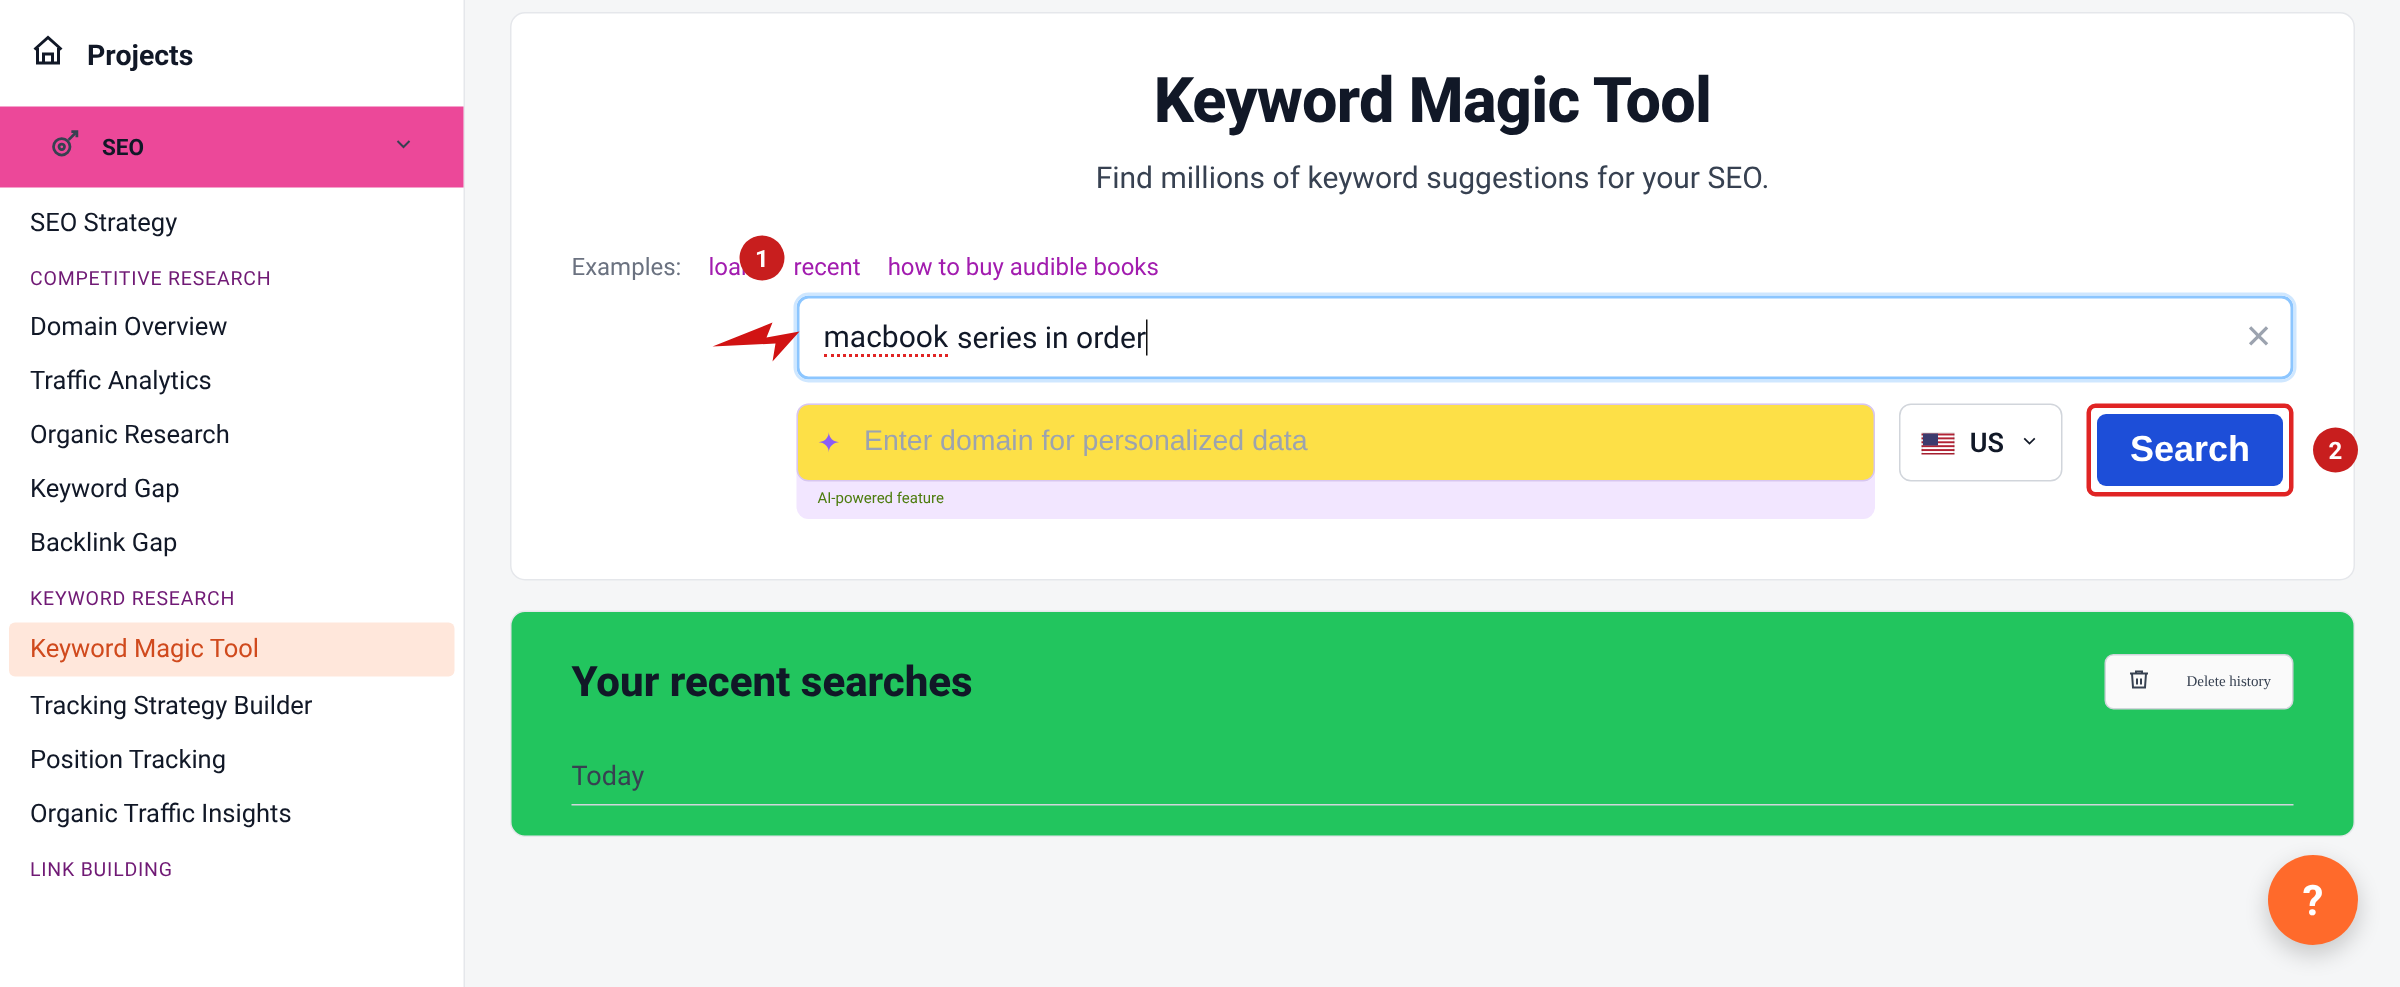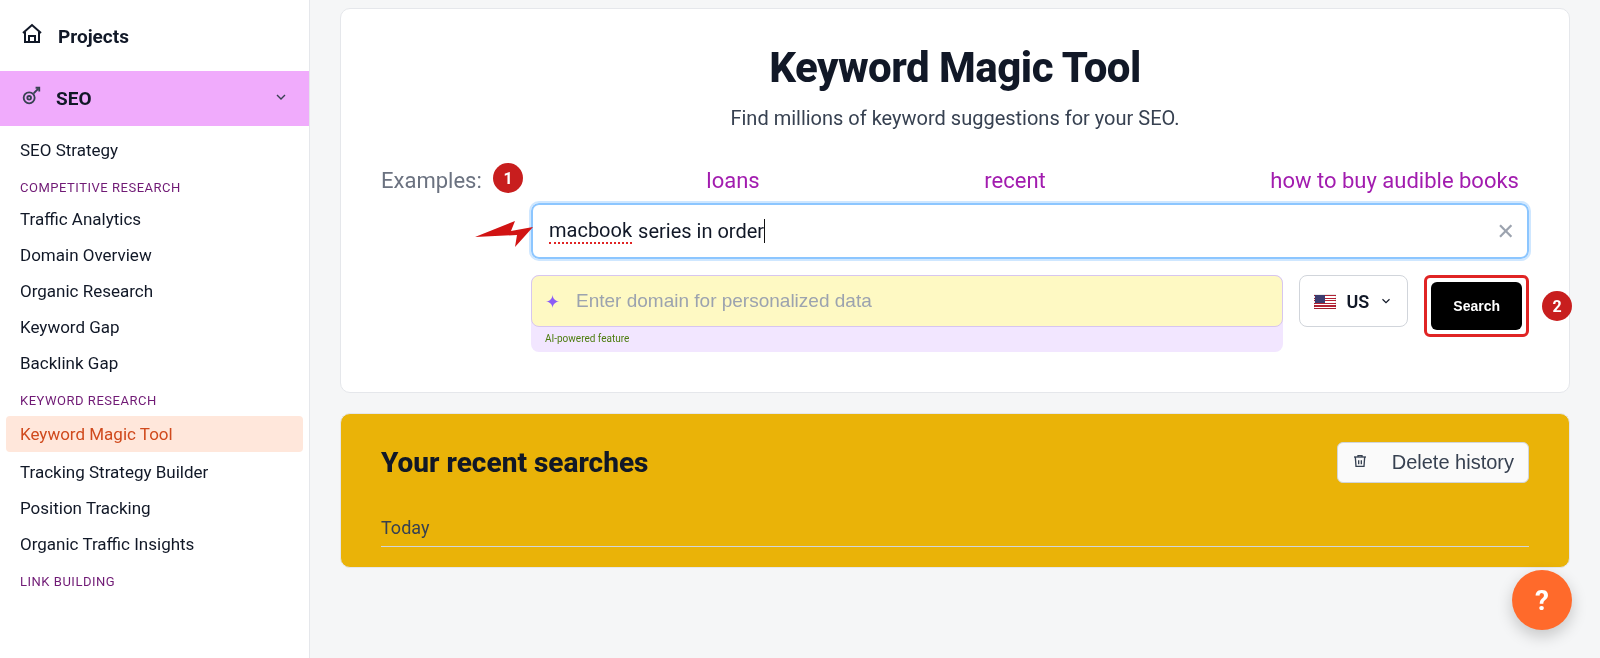--- a/index.html
+++ b/index.html
@@ -6,59 +6,59 @@
   html, body { width: 1600px; height: 658px; font-family: -apple-system, BlinkMacSystemFont, "Segoe UI", Roboto, Helvetica, Arial, sans-serif; background: #f5f6f7; color: #111827; }
   
   .app { display: flex; width: 1600px; height: 658px; }
   .sidebar { width: 310px; background: #ffffff; border-right: 1px solid #e5e7eb; padding-top: 10px; }
   .content { flex: 1; padding: 0 30px; }
 
   
   .side-row { display: flex; align-items: center; gap: 14px; padding: 10px 20px; cursor: pointer; font-size: 18px; color: #111827; }
   .side-row .lbl { flex: 1; }
   .side-row.projects { font-weight: 700; font-size: 19px; padding: 12px 20px 14px 20px; }
-  .side-row.group { background: #f0abfc; font-weight: 700; font-size: 19px; margin: 6px 0; padding: 14px 20px; }
+  .side-row.group { background: #ec4899; font-weight: 700; font-size: 15px; margin: 6px 0; padding: 14px 32px; }
   .side-link { padding: 8px 20px; font-size: 17px; cursor: pointer; }
   .side-link.active { background: #ffe7db; color: #d04a1d; border-radius: 4px; margin: 2px 6px; padding: 8px 14px; }
   .section-h { padding: 12px 20px 6px 20px; font-size: 13px; letter-spacing: .04em; color: #701a75; }
   .chev { font-size: 14px; color: #374151; }
 
   
   .card { background: #fff; border: 1px solid #e5e7eb; border-radius: 10px; padding: 34px 40px 40px 40px; margin-top: 8px; }
   .title { font-size: 42px; font-weight: 800; text-align: center; letter-spacing: -0.5px; }
   .subtitle { font-size: 20px; color: #374151; text-align: center; margin-top: 14px; }
 
-  .examples-row { display: flex; justify-content: space-between; align-items: baseline; gap: 18px; font-size: 22px; margin-top: 38px; padding-right: 10px; }
+  .examples-row { display: flex; justify-content: flex-start; align-items: baseline; gap: 18px; font-size: 16px; margin-top: 38px; padding-right: 10px; }
   .examples-row .hint { color: #6b7280; }
   .examples-row .ex { color: #a21caf; cursor: pointer; }
 
   .kw-input-wrap { position: relative; margin-top: 10px; }
   .kw-input { width: 100%; height: 56px; border: 2px solid #8cc6ff; outline: 2px solid #cfe7ff; border-radius: 8px; padding: 0 50px 0 16px; font-size: 20px; color: #111827; }
   .kw-clear { position: absolute; right: 14px; top: 50%; transform: translateY(-50%); color: #9ca3af; cursor: pointer; font-size: 22px; }
 
   .row2 { display: flex; align-items: flex-start; gap: 16px; margin-top: 16px; }
   .domain-wrap { flex: 1; background: #f2e6ff; border-radius: 8px; padding: 0 0 8px 0; }
-  .domain-input { width: 100%; height: 52px; border: 1px solid #d7c6ef; background: #fef9c3; border-radius: 8px; padding: 0 16px 0 44px; font-size: 19px; color: #6b7280; }
+  .domain-input { width: 100%; height: 52px; border: 1px solid #d7c6ef; background: #fde047; border-radius: 8px; padding: 0 16px 0 44px; font-size: 19px; color: #6b7280; }
   .domain-input::placeholder { color: #9ca3af; }
   .domain-box { position: relative; }
   .sparkle { position: absolute; left: 14px; top: 50%; transform: translateY(-50%); color: #8b5cf6; font-size: 18px; }
   .ai-note { color: #4d7c0f; font-size: 10px; padding: 6px 14px 0 14px; }
 
   .country { display: flex; align-items: center; gap: 10px; height: 52px; border: 1px solid #d1d5db; border-radius: 8px; padding: 0 14px; background: #fff; cursor: pointer; font-size: 18px; font-weight: 600; }
   .flag { width: 22px; height: 15px; background: linear-gradient(to bottom, #b22234 0 10%, #fff 10% 20%, #b22234 20% 30%, #fff 30% 40%, #b22234 40% 50%, #fff 50% 60%, #b22234 60% 70%, #fff 70% 80%, #b22234 80% 90%, #fff 90% 100%); position: relative; border: 1px solid rgba(0,0,0,.08); }
   .flag::before { content: ""; position: absolute; top: 0; left: 0; width: 10px; height: 8px; background: #3c3b6e; }
 
   .search-outline { border: 3px solid #e02424; border-radius: 6px; padding: 4px; }
-  .search-btn { background: #000000; color: #fff; border: none; border-radius: 6px; height: 48px; padding: 0 22px; font-size: 14px; font-weight: 600; cursor: pointer; }
-
-  
-  .card2 { background: #eab308; border: 1px solid #e5e7eb; border-radius: 10px; margin-top: 20px; padding: 28px 40px 20px 40px; }
+  .search-btn { background: #1d4ed8; color: #fff; border: none; border-radius: 6px; height: 48px; padding: 0 22px; font-size: 24px; font-weight: 600; cursor: pointer; }
+
+  
+  .card2 { background: #22c55e; border: 1px solid #e5e7eb; border-radius: 10px; margin-top: 20px; padding: 28px 40px 20px 40px; }
   .recent-head { display: flex; align-items: center; justify-content: space-between; }
   .recent-title { font-size: 28px; font-weight: 800; }
-  .del-btn { display: inline-flex; align-items: center; gap: 24px; border: 1px solid #d1d5db; background: #fafafa; border-radius: 6px; padding: 8px 14px; font-size: 20px; color: #374151; cursor: pointer; }
+  .del-btn { display: inline-flex; align-items: center; gap: 24px; border: 1px solid #d1d5db; background: #fafafa; border-radius: 6px; padding: 8px 14px; font-size: 10px; color: #374151; cursor: pointer; font-family: Liberation Serif, serif; }
   .today { margin-top: 34px; font-size: 18px; color: #374151; }
   .today-line { border-bottom: 1px solid #d1d5db; margin-top: 8px; }
 
   
   .annot { position: absolute; pointer-events: none; }
   .badge-circle { width: 30px; height: 30px; border-radius: 50%; background: #c81e1e; color: #fff; font-weight: 700; display: flex; align-items: center; justify-content: center; font-size: 16px; }
   .arrow { position: absolute; }
 
   
   .fab { position: fixed; right: 28px; bottom: 28px; width: 60px; height: 60px; border-radius: 50%; background: #ff6a2b; color: #fff; display: flex; align-items: center; justify-content: center; font-size: 28px; font-weight: 700; box-shadow: 0 6px 16px rgba(0,0,0,.2); cursor: pointer; }
@@ -98,22 +98,22 @@
       <span class="chev">
         <svg width="16" height="16" viewBox="0 0 24 24" fill="none" stroke="#374151" stroke-width="2">
             <polyline points="6 9 12 15 18 9"></polyline>
           </svg>
       </span>
     </div>
 
     <div class="side-link">SEO Strategy</div>
 
     <div class="section-h">COMPETITIVE RESEARCH</div>
+    <div class="side-link">Domain Overview</div>
     <div class="side-link">Traffic Analytics</div>
-    <div class="side-link">Domain Overview</div>
     <div class="side-link">Organic Research</div>
     <div class="side-link">Keyword Gap</div>
     <div class="side-link">Backlink Gap</div>
 
     <div class="section-h">KEYWORD RESEARCH</div>
     <div class="side-link active">Keyword Magic Tool</div>
     <div class="side-link">Tracking Strategy Builder</div>
     <div class="side-link">Position Tracking</div>
     <div class="side-link">Organic Traffic Insights</div>
 

